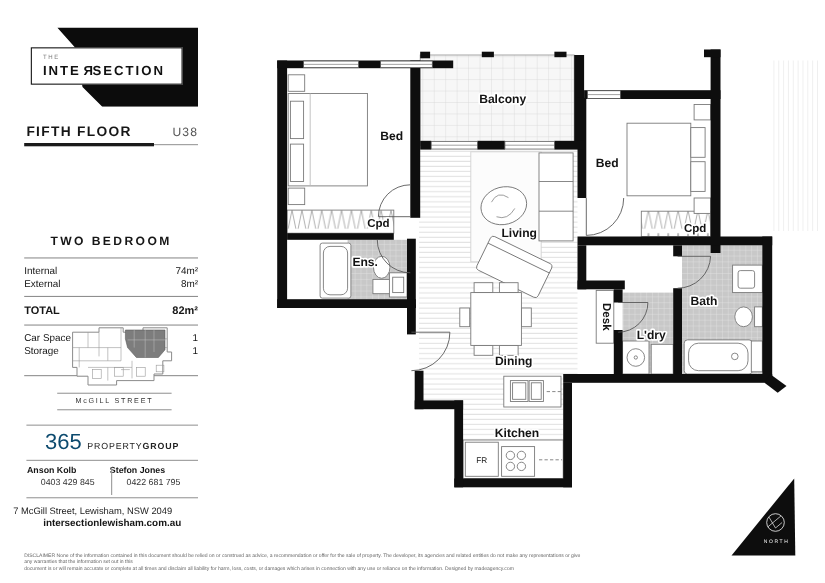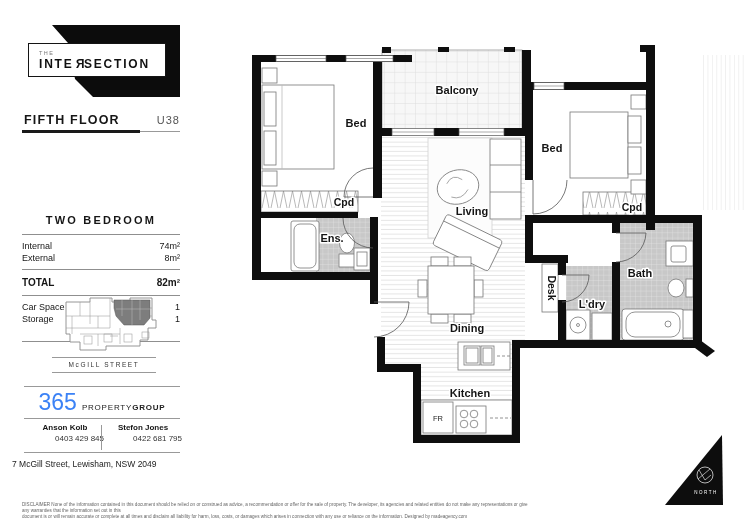--- a/index.html
+++ b/index.html
@@ -10,38 +10,38 @@
   .logo-wrap{left:22px;top:12px;width:160px;height:92px;}
   .logo-black{position:absolute;inset:0;background:#0c0c0c;
     clip-path:polygon(30px 13px,158px 13px,158px 85px,71px 85px,53px 67px,46px 31px);}
   .logo-box{position:absolute;left:6px;top:31px;width:138px;height:34px;background:#fff;
     border:1.5px solid #141414;display:flex;flex-direction:column;justify-content:center;
     padding-left:10px;box-sizing:border-box;}
   .logo-the{font-size:5.5px;letter-spacing:1.5px;color:#7a7a7a;margin-bottom:1px;}
   .logo-name{font-size:12px;font-weight:bold;letter-spacing:1.8px;color:#111;white-space:nowrap;}
   .flipR{display:inline-block;transform:scaleX(-1);}
   
-  .floor-row{left:24px;top:113px;width:156px;display:flex;justify-content:space-between;align-items:center;}
+  .floor-row{left:24px;top:113px;width:156px;display:flex;justify-content:space-between;align-items:flex-end;}
   .floor-name{font-size:12.5px;font-weight:bold;letter-spacing:1.2px;}
   .unit-no{font-size:11px;color:#555;letter-spacing:1px;}
   .rule{background:#999;height:1px;}
   
   .details{left:22px;top:170px;width:158px;font-size:9px;margin-top:44px;}
   .d-title{text-align:center;font-size:11px;font-weight:bold;letter-spacing:2.2px;margin-bottom:8px;}
   .d-line{border-top:1px solid #8f8f8f;margin:5px 0;}
   .d-row{display:flex;justify-content:space-between;line-height:12px;}
   .d-total{font-weight:bold;font-size:10px;line-height:15px;}
   .gap14{margin-top:16px;}
   
   .street-text{font-size:6.5px;letter-spacing:1.6px;text-align:center;color:#333;}
   .p365{left:24px;top:389px;width:156px;display:flex;justify-content:center;align-items:baseline;gap:5px;}
-  .n365{font-size:23px;line-height:27px;color:#3b82f6;}
+  .n365{font-size:20px;line-height:27px;color:#0c4a6e;}
   .pg{font-size:8px;letter-spacing:0.8px;color:#222;}
   .pg b{font-weight:bold;}
-  .agents{left:26px;top:423px;width:156px;display:flex;text-align:center;}
+  .agents{left:8px;top:423px;width:156px;display:flex;text-align:center;}
   .agent{width:50%;}
   .agent-name{font-size:8px;font-weight:bold;margin-bottom:2px;}
   .agent-phone{font-size:8px;color:#333;text-align:right;}
   .addr{left:12px;top:459px;width:180px;text-align:left;font-size:8.5px;color:#222;}
   .site{left:12px;top:470px;width:180px;text-align:center;font-size:9px;font-weight:bold;}
   .disclaimer{left:22px;top:502px;width:512px;font-size:4.6px;line-height:6px;color:#666;}
   
   .rl{font:bold 11px "Liberation Sans",sans-serif;fill:#141414;text-anchor:middle;
       paint-order:stroke;stroke:#fff;stroke-width:3px;stroke-linejoin:round;}
   .rl-sm{font-size:10.5px;}
@@ -131,20 +131,21 @@
     </div>
     <div class="agent">
       <div class="agent-name">Stefon Jones</div>
       <div class="agent-phone">0422 681 795</div>
     </div>
   </div>
   <div class="abs" style="left:101px;top:425px;width:1px;height:25px;background:#999;"></div>
   <div class="abs rule" style="left:24px;top:452px;width:156px;"></div>
 
   <div class="abs addr">7 McGill Street, Lewisham, NSW 2049</div>
+  <div class="abs site">intersectionlewisham.com.au</div>
 
   <div class="abs disclaimer">
     <div>DISCLAIMER None of the information contained in this document should be relied on or construed as advice, a recommendation or offer for the sale of property. The developer, its agencies and related entities do not make any representations or give any warranties that the information set out in this</div>
     <div>document is or will remain accurate or complete at all times and disclaim all liability for harm, loss, costs, or damages which arises in connection with any use or reliance on the information. Designed by madeagency.com</div>
   </div>
 
   <svg class="abs" style="left:0;top:0;" width="750" height="530" viewBox="0 0 750 530">
     <defs>
       <pattern id="wood" patternUnits="userSpaceOnUse" width="8" height="4.6">
         <rect width="8" height="4.6" fill="#ffffff"></rect>

